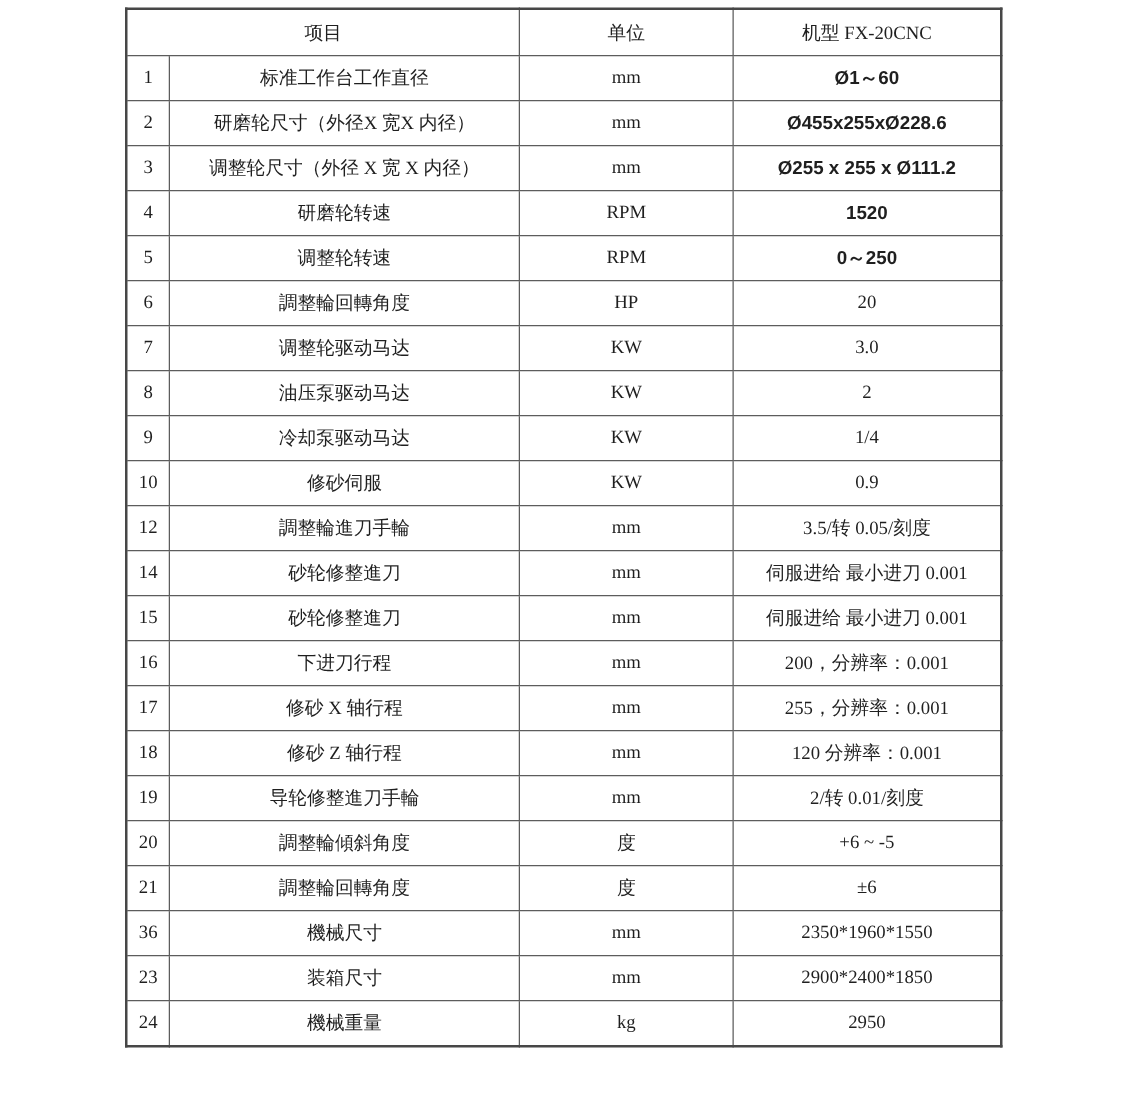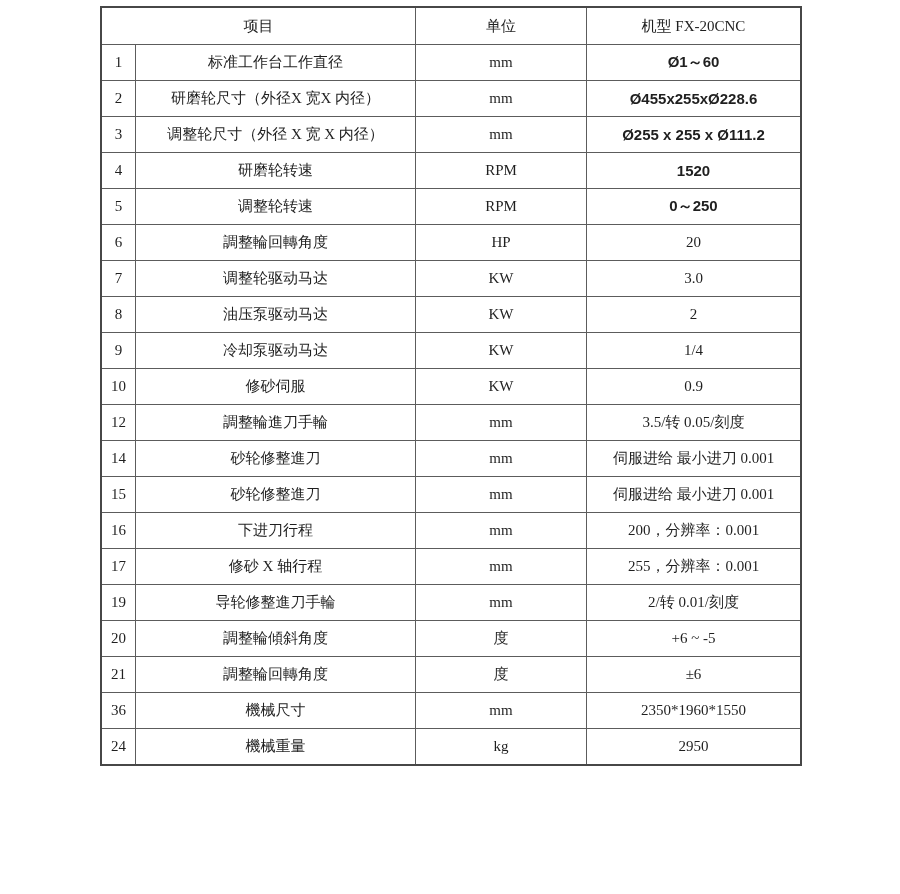--- a/index.html
+++ b/index.html
@@ -138,20 +138,26 @@
     <td class="c-unit">mm</td>
     <td class="c-value">200，分辨率：0.001</td>
   </tr>
       <tr class="data-row">
     <td class="c-no">17</td>
     <td class="c-item">修砂 X 轴行程</td>
     <td class="c-unit">mm</td>
     <td class="c-value">255，分辨率：0.001</td>
   </tr>
       <tr class="data-row">
+    <td class="c-no">18</td>
+    <td class="c-item">修砂 Z 轴行程</td>
+    <td class="c-unit">mm</td>
+    <td class="c-value">120 分辨率：0.001</td>
+  </tr>
+      <tr class="data-row">
     <td class="c-no">19</td>
     <td class="c-item">导轮修整進刀手輪</td>
     <td class="c-unit">mm</td>
     <td class="c-value">2/转 0.01/刻度</td>
   </tr>
       <tr class="data-row">
     <td class="c-no">20</td>
     <td class="c-item">調整輪傾斜角度</td>
     <td class="c-unit">度</td>
     <td class="c-value">+6 ~ -5</td>
@@ -162,19 +168,25 @@
     <td class="c-unit">度</td>
     <td class="c-value">±6</td>
   </tr>
       <tr class="data-row">
     <td class="c-no">36</td>
     <td class="c-item">機械尺寸</td>
     <td class="c-unit">mm</td>
     <td class="c-value">2350*1960*1550</td>
   </tr>
       <tr class="data-row">
+    <td class="c-no">23</td>
+    <td class="c-item">装箱尺寸</td>
+    <td class="c-unit">mm</td>
+    <td class="c-value">2900*2400*1850</td>
+  </tr>
+      <tr class="data-row">
     <td class="c-no">24</td>
     <td class="c-item">機械重量</td>
     <td class="c-unit">kg</td>
     <td class="c-value">2950</td>
   </tr>
     </tbody>
 </table>
 
 </body></html>

